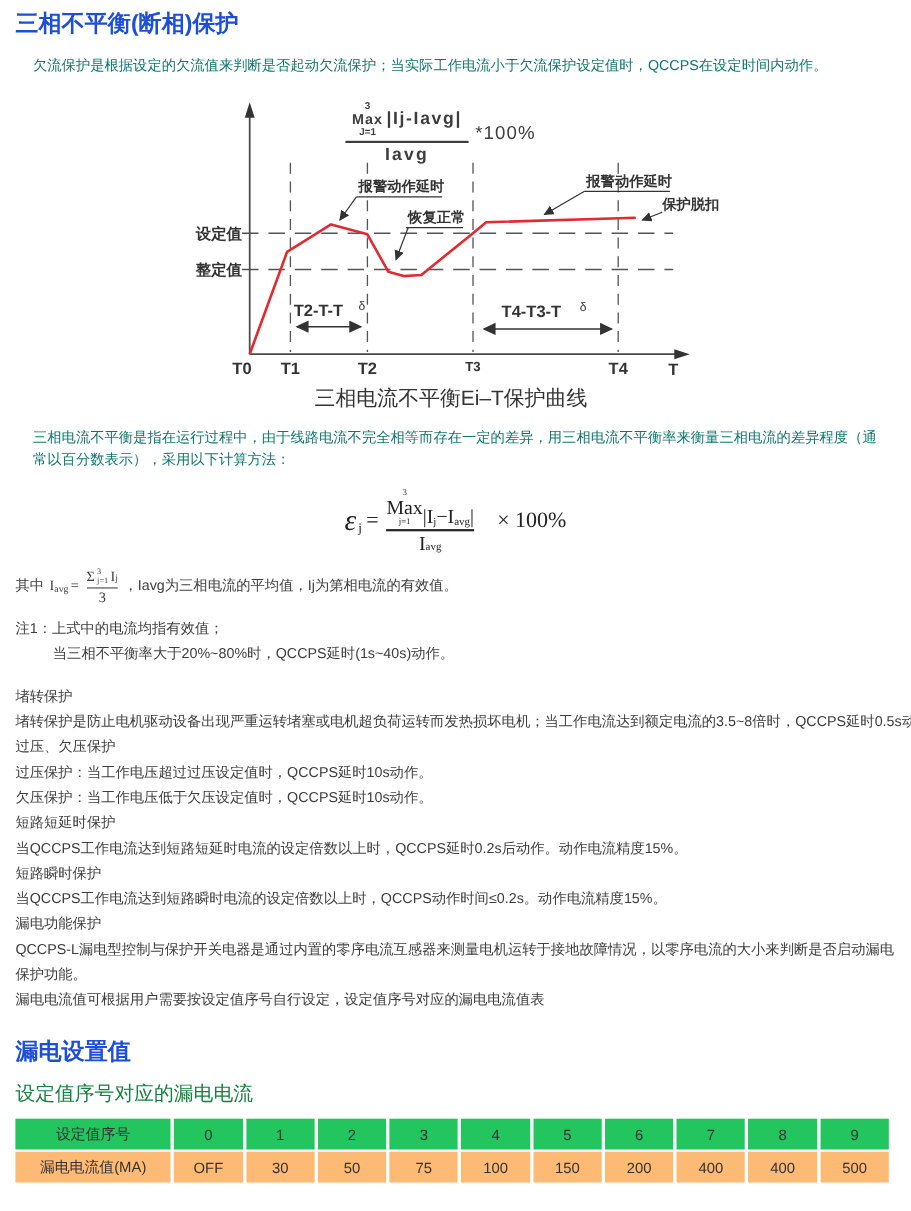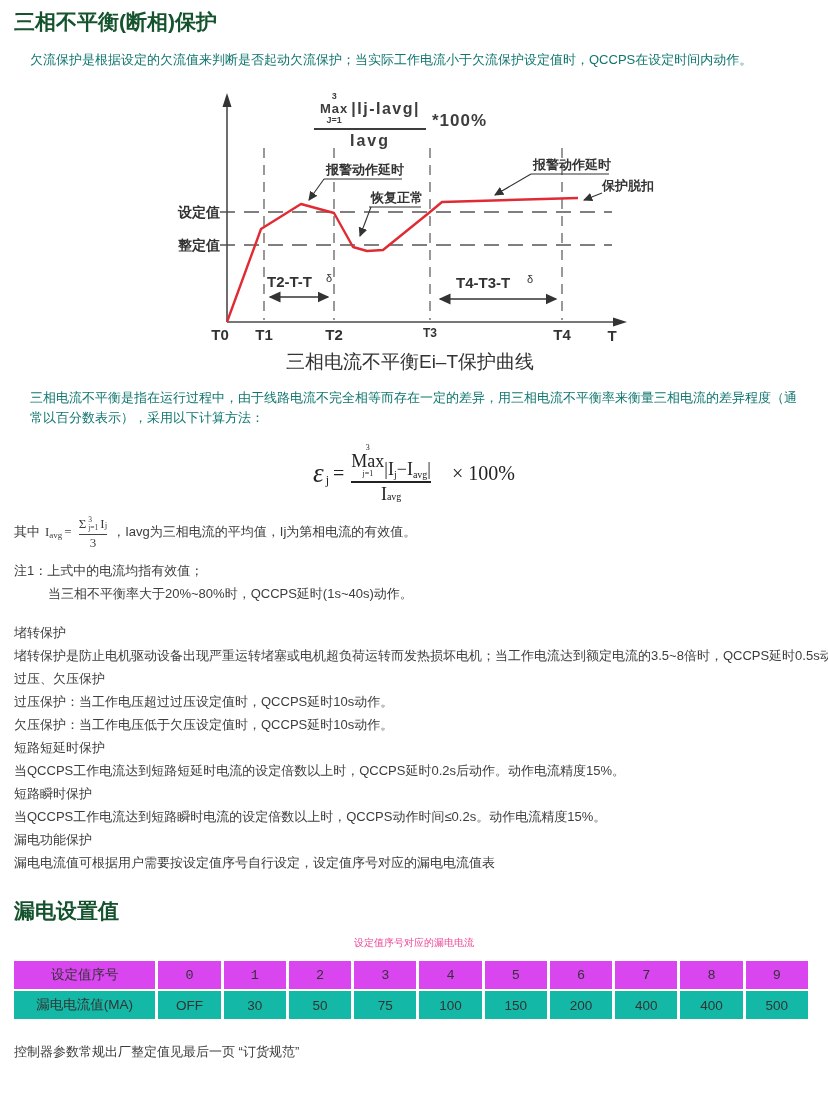--- a/index.html
+++ b/index.html
@@ -1,35 +1,35 @@
 <!DOCTYPE html>
 <html><head>
 <meta charset="utf-8">
 <style>
   html,body{margin:0;padding:0;}
   body{
     width:828px;height:1101px;overflow:hidden;background:#ffffff;
     font-family:"Liberation Sans","DejaVu Sans",sans-serif;color:#3d3d3d;
     padding:9px 14px 0 14px;box-sizing:border-box;
   }
-  h1,h2{font-size:21px;font-weight:bold;color:#14532d;margin:0 0 13px 0;line-height:25px;}
+  h1,h2{font-size:21px;font-weight:bold;color:#1d4ed8;margin:0 0 13px 0;line-height:25px;}
   .intro{font-size:13px;line-height:20px;margin:16px;color:#0f766e;}
 
   
   .diagram{position:relative;height:292px;margin-top:20px;}
   .diagram svg{position:absolute;left:136px;top:0;}
   .dformula{position:absolute;left:300px;top:2px;display:flex;align-items:center;color:#3d3d3d;}
   .dfrac{display:flex;flex-direction:column;align-items:center;}
   .dnum{display:flex;align-items:center;gap:3px;padding:0 6px;}
   .dstack{display:flex;flex-direction:column;align-items:center;font-size:9px;line-height:1.1;font-weight:600;}
   .dstack .dmax{font-size:13px;font-weight:700;letter-spacing:1px;}
   .dabs{font-size:16px;font-weight:600;letter-spacing:1.5px;}
   .dbar{height:2px;background:#3d3d3d;width:100%;margin:2px 0;}
   .dden{font-size:16px;font-weight:600;letter-spacing:2px;}
-  .dmult{font-size:17px;font-weight:700;margin-left:6px;letter-spacing:1px;}
+  .dmult{font-size:17px;font-weight:400;margin-left:6px;letter-spacing:1px;}
   .dcaption{position:absolute;left:136px;top:259px;width:520px;text-align:center;
     font-size:19px;font-weight:500;color:#333;}
 
   
   .mformula{display:flex;justify-content:center;align-items:center;margin:8px 0 4px;
     font-family:"Liberation Serif","DejaVu Serif",serif;color:#222;}
   .m-eps{font-size:27px;font-style:italic;line-height:1;}
   .m-eps-sub{font-size:12px;margin:14px 4px 0 2px;}
   .m-eq{font-size:20px;margin-right:7px;}
   .m-frac{display:flex;flex-direction:column;align-items:center;}
@@ -54,26 +54,26 @@
   .tsub{font-size:9px;transform:translateY(2px);display:inline-block;}
 
   .note{font-size:13px;color:#3d3d3d;line-height:23px;margin:0;}
   .note.indent{padding-left:34px;}
 
   .body-lines{margin-top:16px;}
   .line{font-size:13px;color:#3d3d3d;line-height:23px;margin:0;white-space:nowrap;}
   .line.wrap{white-space:normal;}
 
   .section2{margin-top:24px;}
-  .table-intro{font-size:10px;color:#ec4899;margin:0 0 9px 0;text-align:center;}
+  .table-intro{font-size:18px;color:#15803d;margin:0 0 9px 0;}
   table{width:100%;border-collapse:separate;border-spacing:3px 2px;font-size:13.5px;color:#333;
     margin-left:-3px;}
   th,td{text-align:center;padding:5px 0;font-weight:500;}
-  thead th{background:#d946ef;font-family:Liberation Mono, monospace;}
-  tbody td{background:#14b8a6;}
+  thead th{background:#22c55e;}
+  tbody td{background:#fdba74;}
   .footer-note{font-size:13px;color:#3d3d3d;margin-top:22px;}
 
   svg text{font-family:"Liberation Sans","DejaVu Sans",sans-serif;}
 </style>
 </head>
 <body>
 
 <h1>三相不平衡(断相)保护</h1>
 <p class="intro">欠流保护是根据设定的欠流值来判断是否起动欠流保护；当实际工作电流小于欠流保护设定值时，QCCPS在设定时间内动作。</p>
 
@@ -209,20 +209,21 @@
   <p class="line">堵转保护</p>
   <p class="line">堵转保护是防止电机驱动设备出现严重运转堵塞或电机超负荷运转而发热损坏电机；当工作电流达到额定电流的3.5~8倍时，QCCPS延时0.5s动作。</p>
   <p class="line">过压、欠压保护</p>
   <p class="line">过压保护：当工作电压超过过压设定值时，QCCPS延时10s动作。</p>
   <p class="line">欠压保护：当工作电压低于欠压设定值时，QCCPS延时10s动作。</p>
   <p class="line">短路短延时保护</p>
   <p class="line">当QCCPS工作电流达到短路短延时电流的设定倍数以上时，QCCPS延时0.2s后动作。动作电流精度15%。</p>
   <p class="line">短路瞬时保护</p>
   <p class="line">当QCCPS工作电流达到短路瞬时电流的设定倍数以上时，QCCPS动作时间≤0.2s。动作电流精度15%。</p>
   <p class="line">漏电功能保护</p>
+  <p class="line wrap">QCCPS-L漏电型控制与保护开关电器是通过内置的零序电流互感器来测量电机运转于接地故障情况，以零序电流的大小来判断是否启动漏电保护功能。</p>
   <p class="line">漏电电流值可根据用户需要按设定值序号自行设定，设定值序号对应的漏电电流值表</p>
 </div>
 
 <div class="section2">
   <h2>漏电设置值</h2>
   <p class="table-intro">设定值序号对应的漏电电流</p>
 
   <table>
     <colgroup>
       <col style="width:18.5%">

